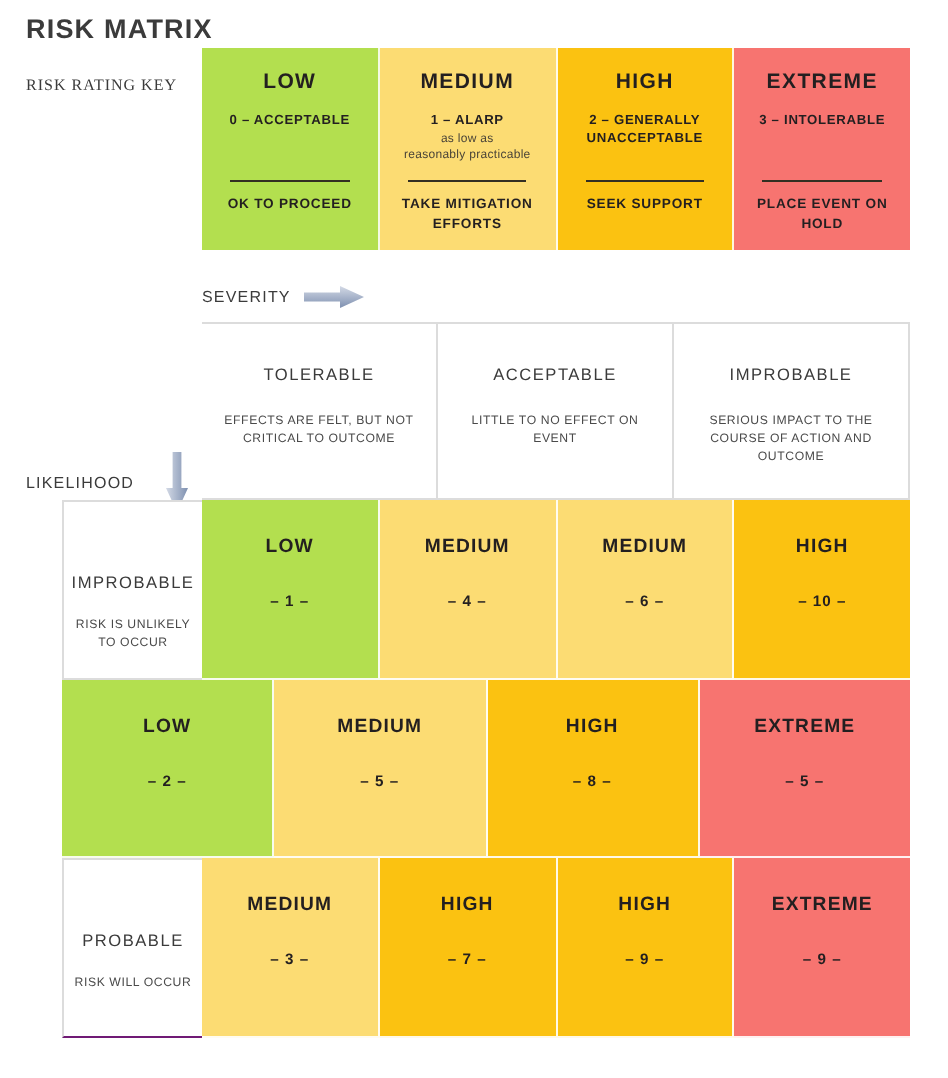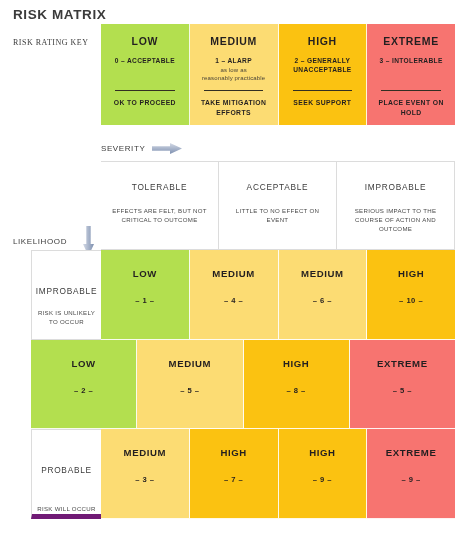--- a/index.html
+++ b/index.html
@@ -97,21 +97,21 @@
   .m-row.head .m-rowhead { border: none; background: transparent; }
   .m-rowhead .rh-name {
     font-size: 8.3px; letter-spacing: .75px; color: #3b3b3b;
     text-align: center;
   }
   .m-rowhead .rh-desc {
     margin-top: 13px;
     font-size: 6.1px; letter-spacing: .3px; color: #4a4a4a;
     text-align: center; line-height: 1.45; padding: 0 5px;
   }
-  .m-row.body:last-child .m-rowhead { border-bottom: 5px solid #701a75; justify-content: space-between; }
+  .m-row.body:last-child .m-rowhead { border-bottom: 1px solid #701a75; }
 
   .m-colhead {
     flex: 1 1 0; background: #ffffff;
     border: 1px solid #dcdcdc; border-left: none;
     display: flex; flex-direction: column; align-items: center;
     padding-top: 20px;
   }
   .m-colhead:first-of-type { border-left: 1px solid #dcdcdc; }
   .m-colhead .ch-name {
     font-size: 8.3px; letter-spacing: .75px; color: #3b3b3b;

